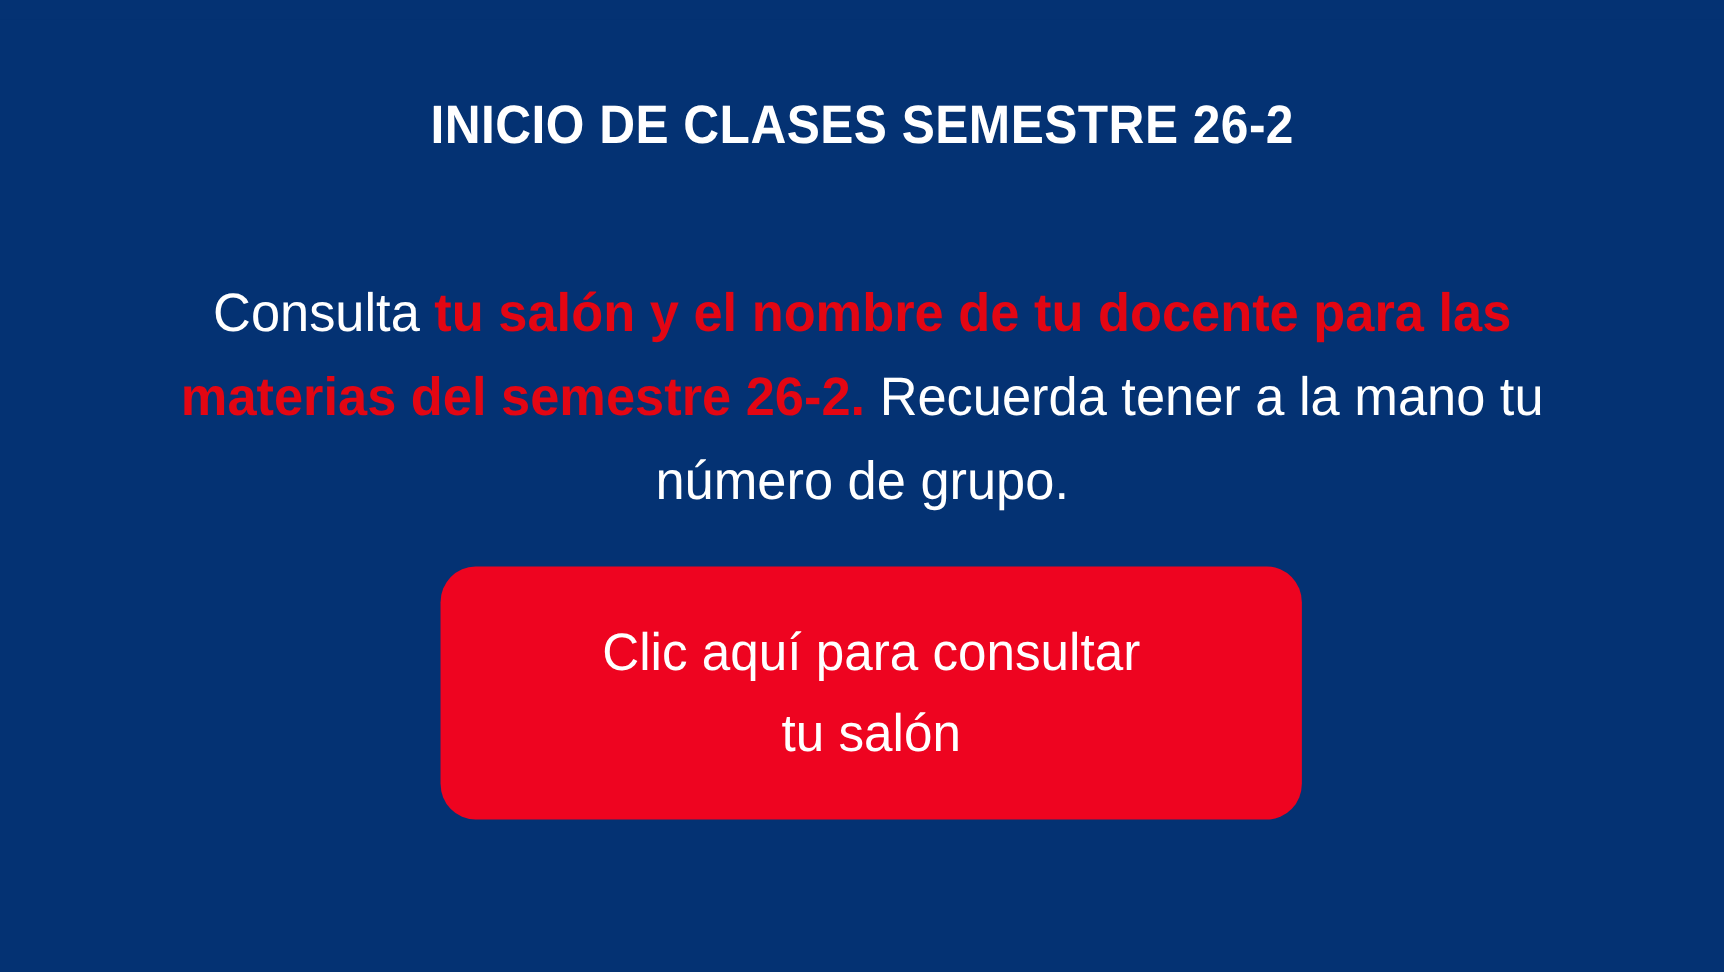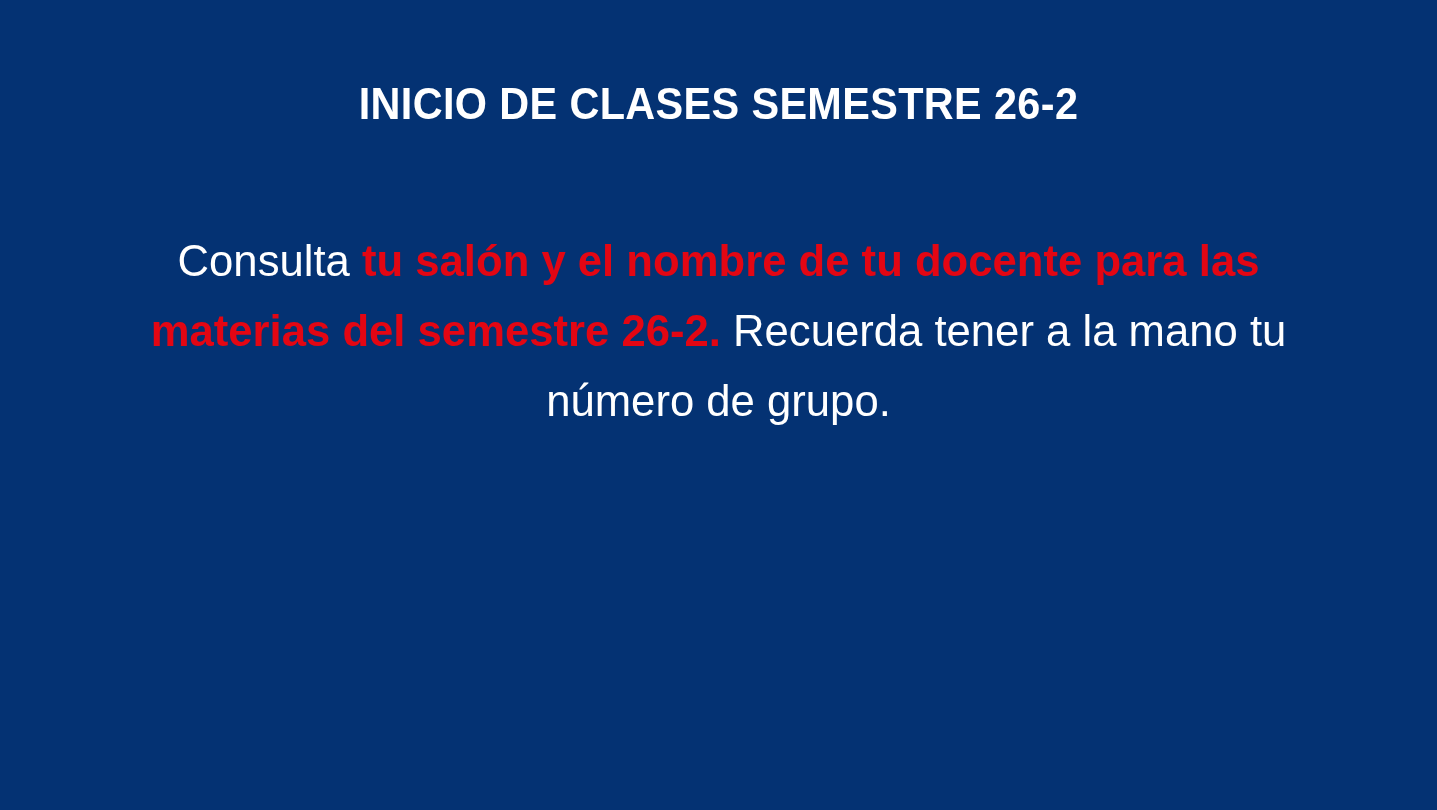--- a/index.html
+++ b/index.html
@@ -110,14 +110,20 @@
 <body>
 
 <div class="slide">
 
   <h1 class="title">INICIO DE CLASES SEMESTRE 26-2</h1>
 
   <p class="paragraph">
     <span class="plain">Consulta </span><span class="accent">tu salón y el nombre de tu docente para las materias del semestre 26-2.</span><span class="plain"> Recuerda tener a la mano tu número de grupo.</span>
   </p>
 
+  <div class="cta-wrap">
+    <button class="cta-button" type="button">
+      <span class="cta-line">Clic aquí para consultar</span>
+      <span class="cta-line">tu salón</span>
+    </button>
+  </div>
 
 </div>
 
 </body></html>

